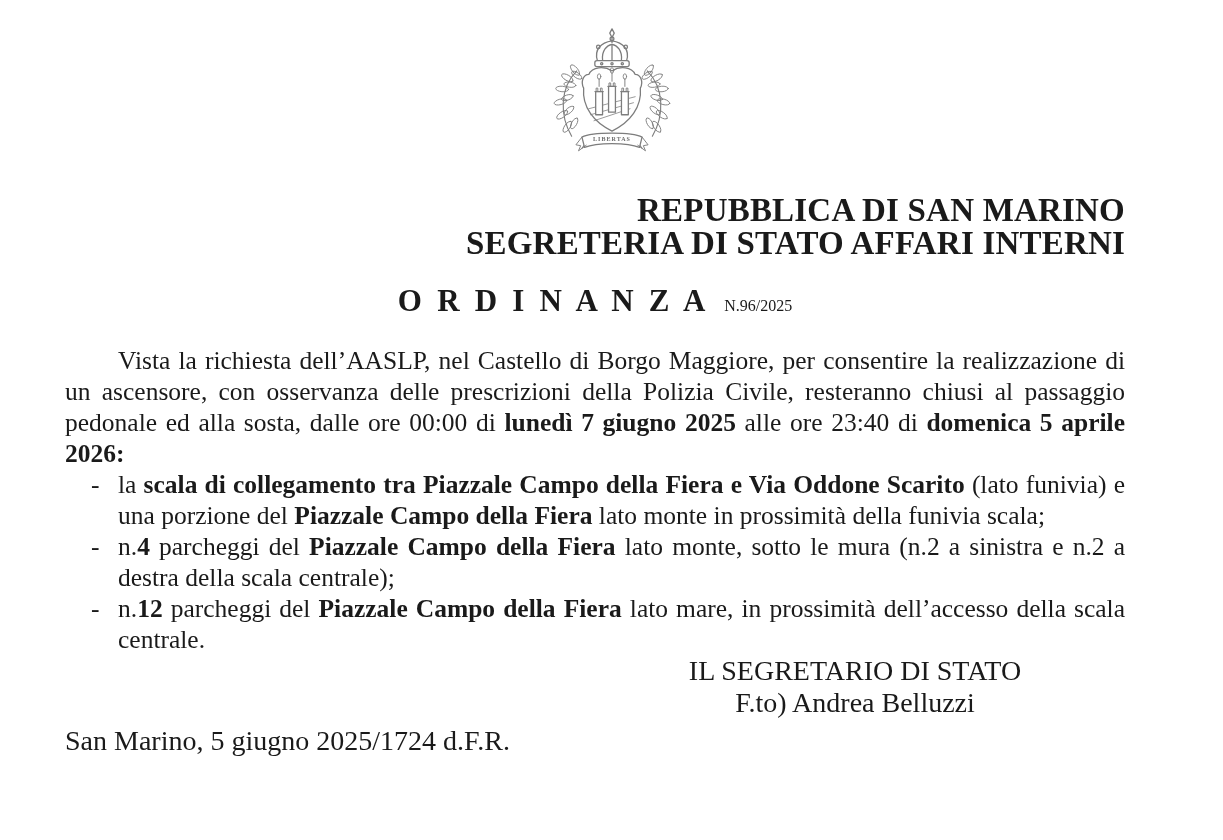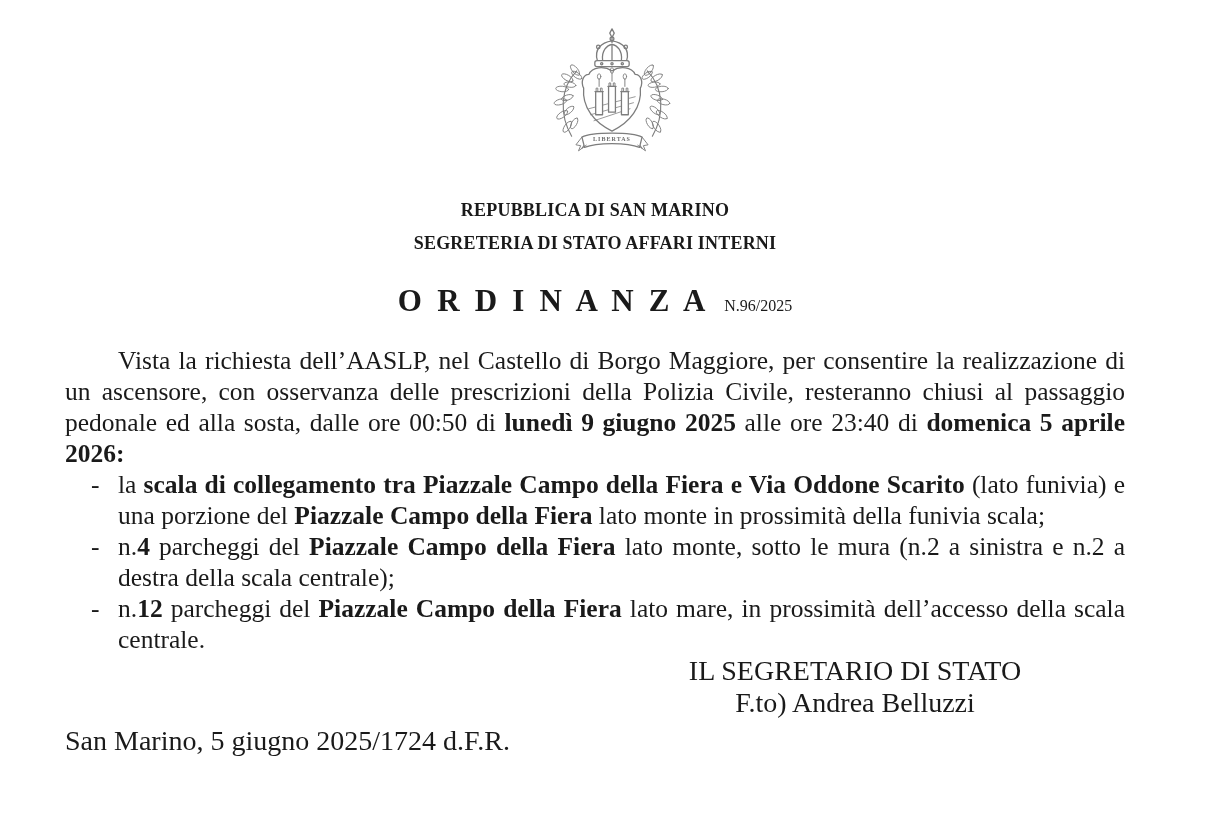--- a/index.html
+++ b/index.html
@@ -18,22 +18,22 @@
     width: 1060px;
   }
   .emblem {
     display: block;
     margin: 26px auto 0;
     width: 146px;
     height: 138px;
   }
   .header {
     margin-top: 30px;
-    text-align: center;
-    font-size: 18px;
+    text-align: right;
+    font-size: 33px;
     font-weight: bold;
     line-height: 33px;
     letter-spacing: 0.2px;
   }
   .title-row {
     margin-top: 22px;
     display: flex;
     justify-content: center;
     align-items: baseline;
     gap: 15px;
@@ -163,21 +163,21 @@
     <div class="header">
       <div>REPUBBLICA DI SAN MARINO</div>
       <div>SEGRETERIA DI STATO AFFARI INTERNI</div>
     </div>
 
     <div class="title-row">
       <span class="ordinance-word">O R D I N A N Z A</span>
       <span class="ordinance-number">N.96/2025</span>
     </div>
 
-    <p class="bodytext intro"><span>Vista la richiesta dell’AASLP, nel Castello di Borgo Maggiore, per consentire la realizzazione di un ascensore, con osservanza delle prescrizioni della Polizia Civile, resteranno chiusi al passaggio pedonale ed alla sosta, dalle ore 00:50 di </span><b>lunedì 9 giugno 2025</b><span> alle ore 23:40 di </span><b>domenica 5 aprile 2026:</b></p>
+    <p class="bodytext intro"><span>Vista la richiesta dell’AASLP, nel Castello di Borgo Maggiore, per consentire la realizzazione di un ascensore, con osservanza delle prescrizioni della Polizia Civile, resteranno chiusi al passaggio pedonale ed alla sosta, dalle ore 00:00 di </span><b>lunedì 7 giugno 2025</b><span> alle ore 23:40 di </span><b>domenica 5 aprile 2026:</b></p>
 
     <div>
       <div class="bodytext closure-item">
         <span class="dash">-</span>
         <span><span>la </span><b>scala di collegamento tra Piazzale Campo della Fiera e Via Oddone Scarito</b><span> (lato funivia) e una porzione del </span><b>Piazzale Campo della Fiera</b><span> lato monte in prossimità della funivia scala;</span></span>
       </div>
       <div class="bodytext closure-item">
         <span class="dash">-</span>
         <span><span>n.</span><b>4</b><span> parcheggi del </span><b>Piazzale Campo della Fiera</b><span> lato monte, sotto le mura (n.2 a sinistra e n.2 a destra della scala centrale);</span></span>
       </div>

